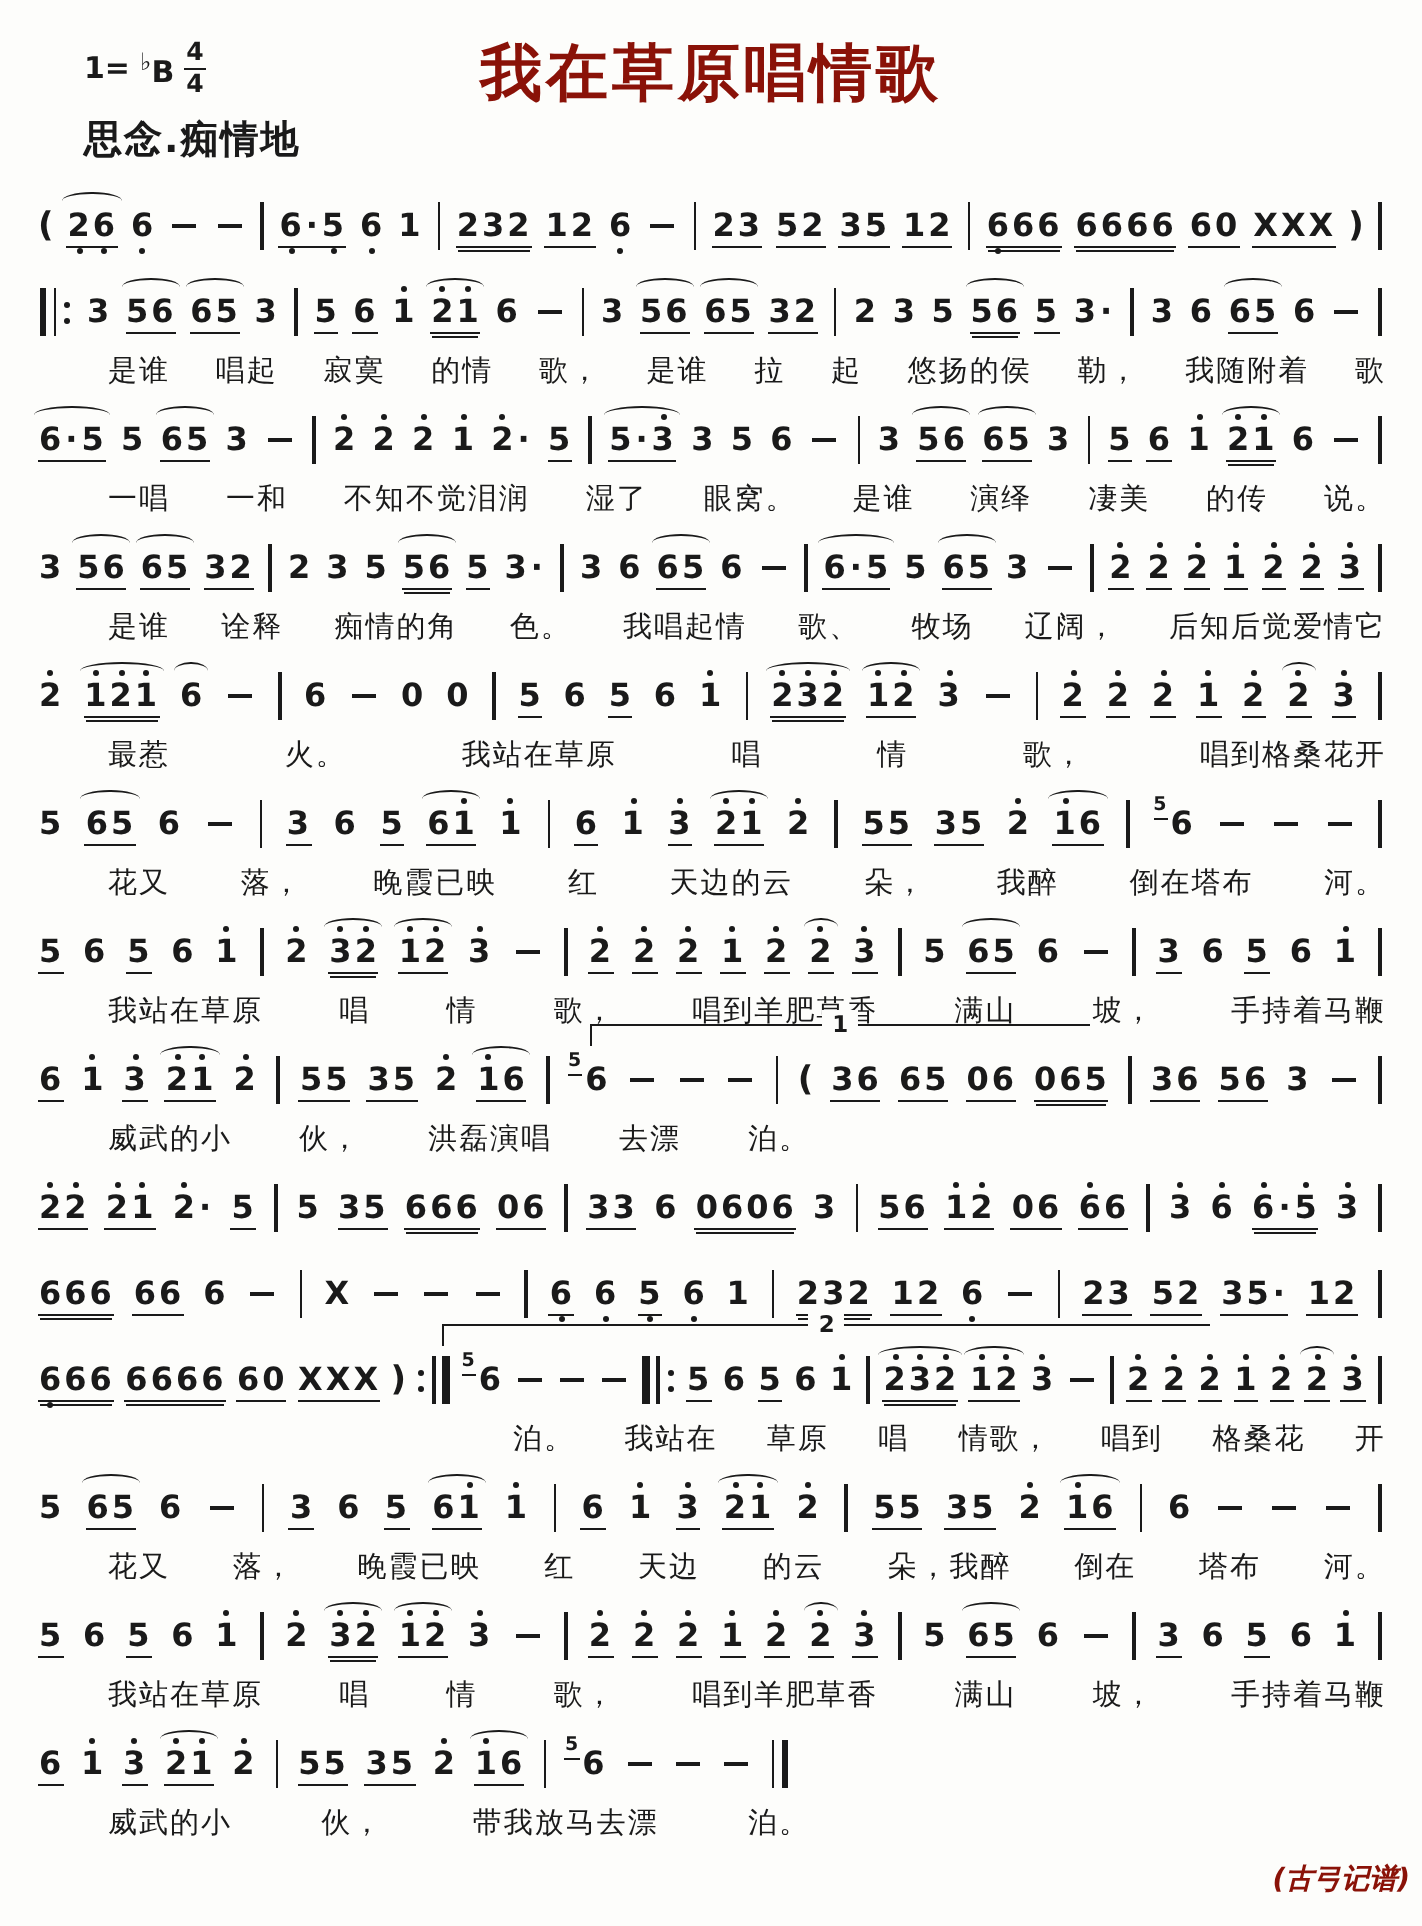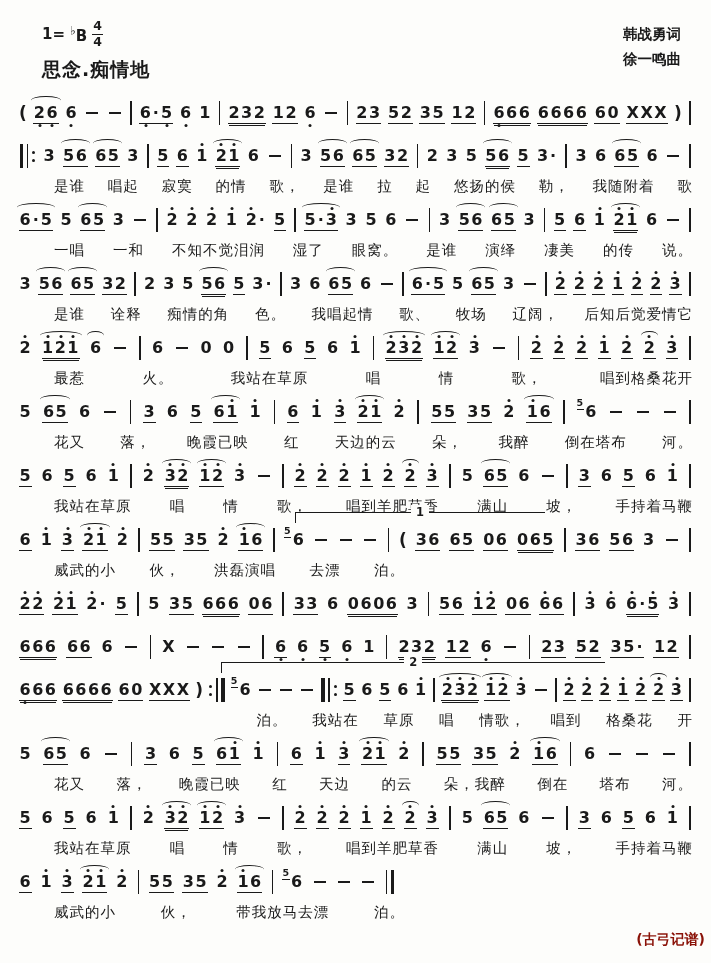--- a/index.html
+++ b/index.html
@@ -76,24 +76,21 @@
       <div class="keysig">
         <span>1=</span>
         <span><span class="flat">♭</span><span>B</span></span>
         <span class="frac">
           <span class="top">4</span>
           <span class="bot">4</span>
         </span>
       </div>
       <div class="mood">思念.痴情地</div>
     </div>
-    <div class="credits">
-      <div>韩战勇词</div>
-      <div>徐一鸣曲</div>
-    </div>
+    <div class="title" style="color: rgb(138, 18, 8);">我在草原唱情歌</div>
   </div>
 
   <div class="score" id="score">
       <div class="sys">
         <div class="mrow">
           <span class="paren">(</span>
           <span class="tok arc">
             <span class="grp u1">
               <span class="d down">2</span>
               <span class="d down">6</span>
@@ -2028,14 +2025,14 @@
         </div>
         <div class="lrow" style="width: 52%;">
           <span class="lword">威武的小</span>
           <span class="lword">伙，</span>
           <span class="lword">带我放马去漂</span>
           <span class="lword">泊。</span>
         </div>
       </div>
     </div>
 
-  <div class="tail" style="color: rgb(138, 18, 8);">(古弓记谱)</div>
+  <div class="tail" style="color: rgb(138, 18, 8); font-style: italic;">(古弓记谱)</div>
 </div>
 
 </body></html>

